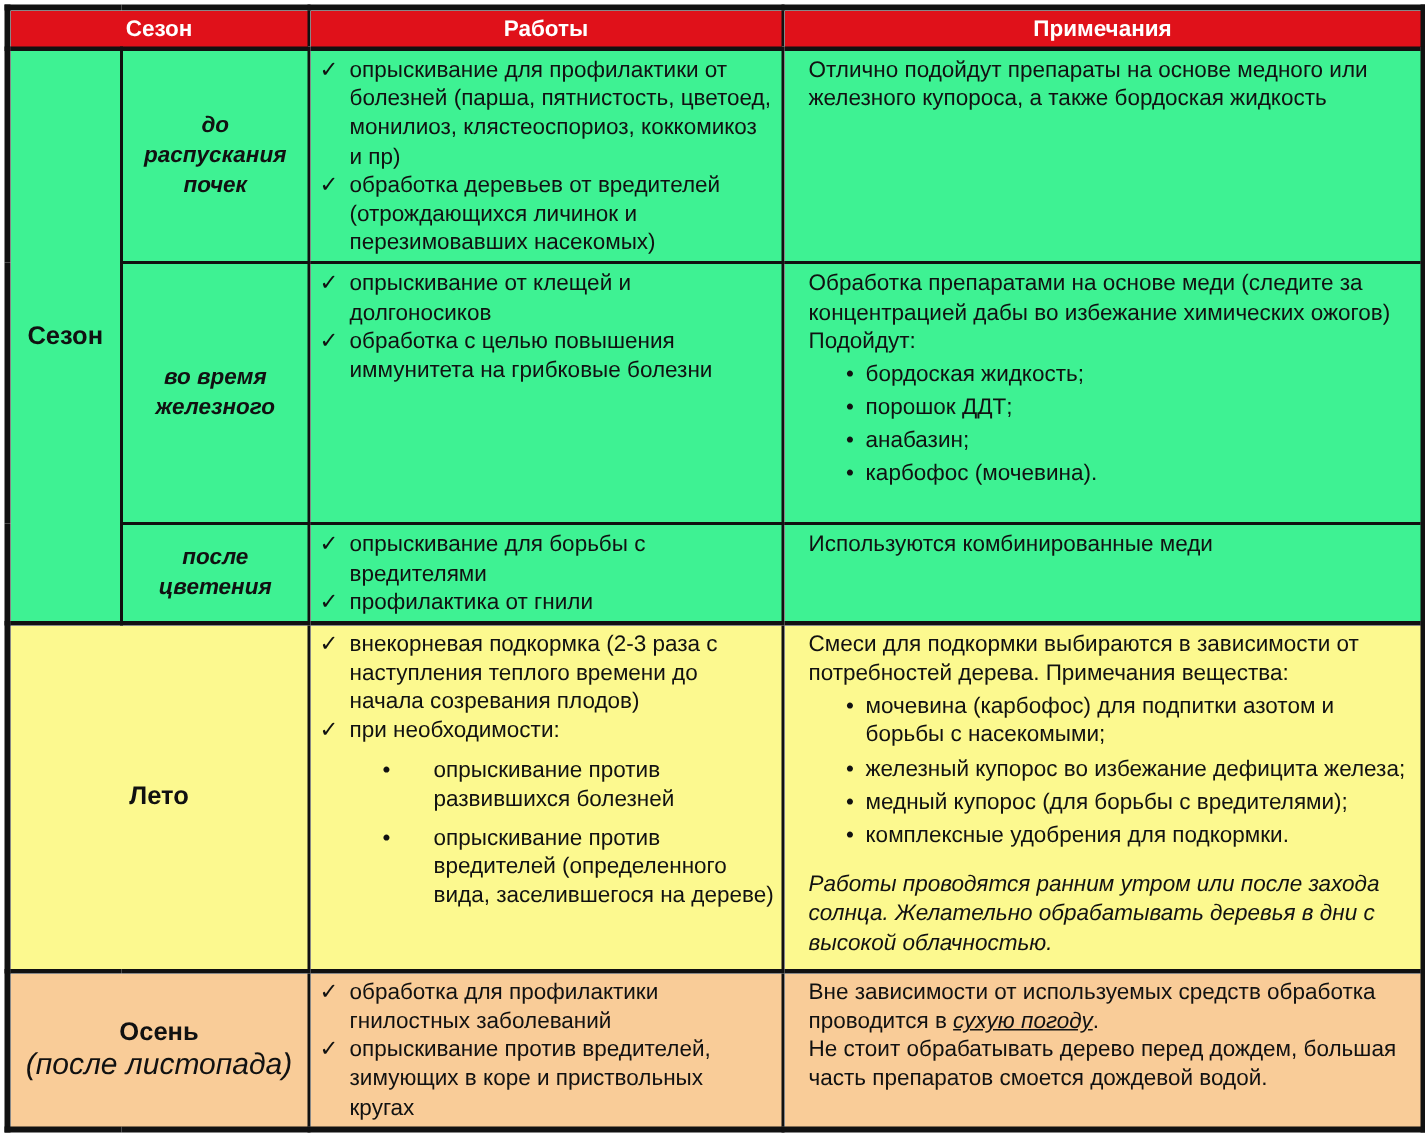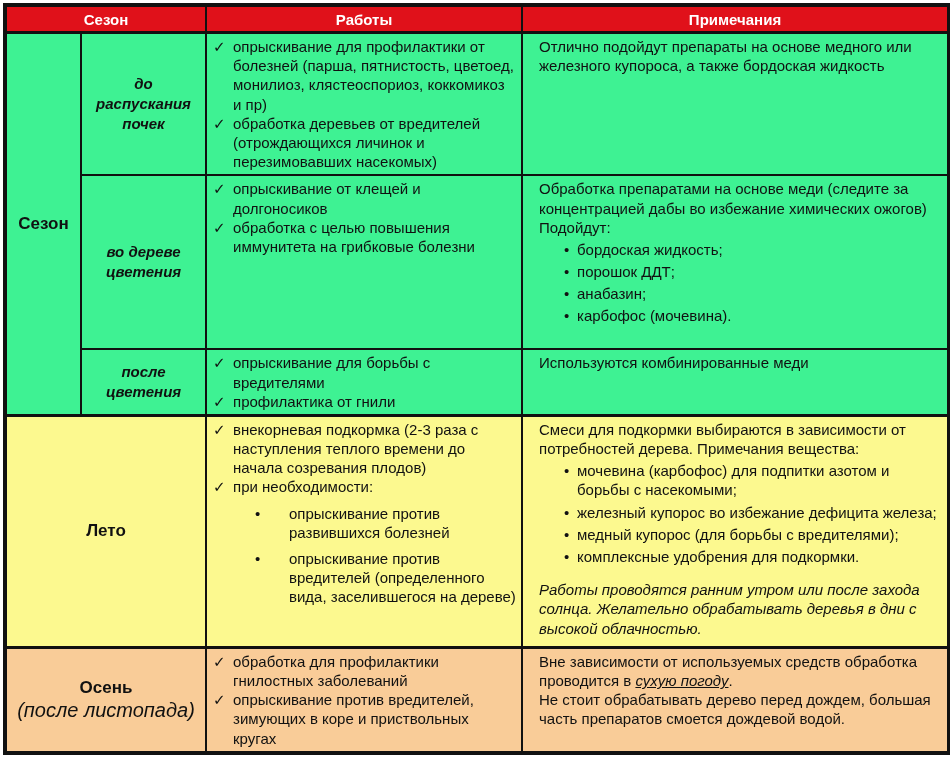--- a/index.html
+++ b/index.html
@@ -99,21 +99,21 @@
       <td class="period-cell">до распускания почек</td>
       <td class="works-cell">
           <div class="li check"><span class="icon">✓</span>опрыскивание для профилактики от болезней (парша, пятнистость, цветоед, монилиоз, клястеоспориоз, коккомикоз и пр)</div>
           <div class="li check"><span class="icon">✓</span>обработка деревьев от вредителей (отрождающихся личинок и перезимовавших насекомых)</div>
         </td>
       <td class="notes-cell">
           <div class="li p">Отлично подойдут препараты на основе медного или железного купороса, а также бордоская жидкость</div>
         </td>
     </tr>
     <tr class="spring r-s2">
-      <td class="period-cell">во дереве цветения</td>
+      <td class="period-cell">во время железного</td>
       <td class="works-cell">
           <div class="li check"><span class="icon">✓</span>опрыскивание от клещей и долгоносиков</div>
           <div class="li check"><span class="icon">✓</span>обработка с целью повышения иммунитета на грибковые болезни</div>
         </td>
       <td class="notes-cell">
           <div class="li p">Обработка препаратами на основе меди (следите за концентрацией дабы во избежание химических ожогов)</div>
           <div class="li p">Подойдут:</div>
           <div class="li bullet"><span class="icon">•</span>бордоская жидкость;</div>
           <div class="li bullet"><span class="icon">•</span>порошок ДДТ;</div>
           <div class="li bullet"><span class="icon">•</span>анабазин;</div>

